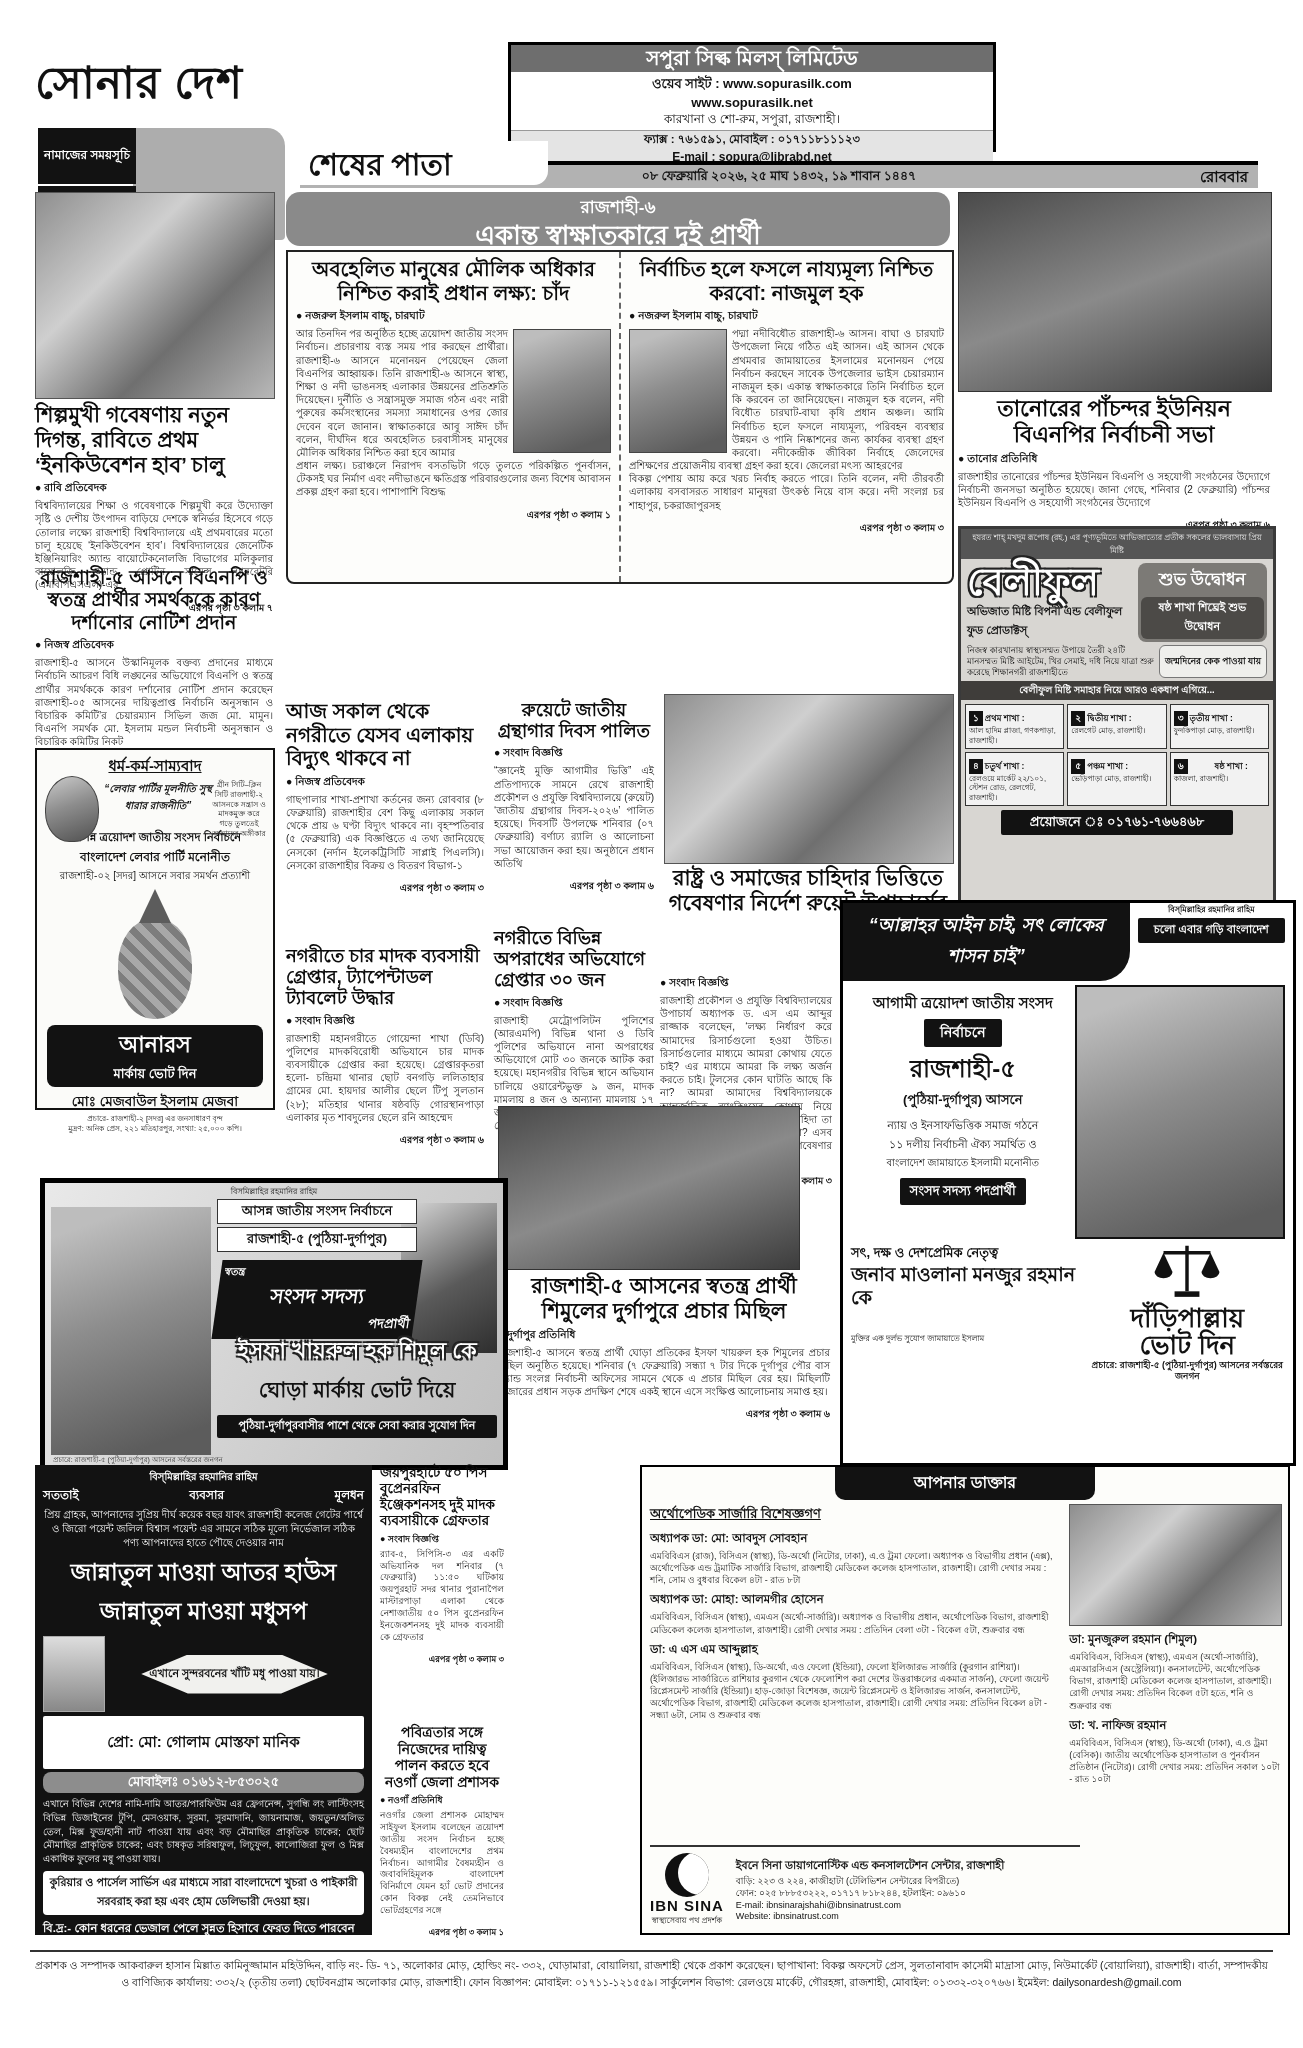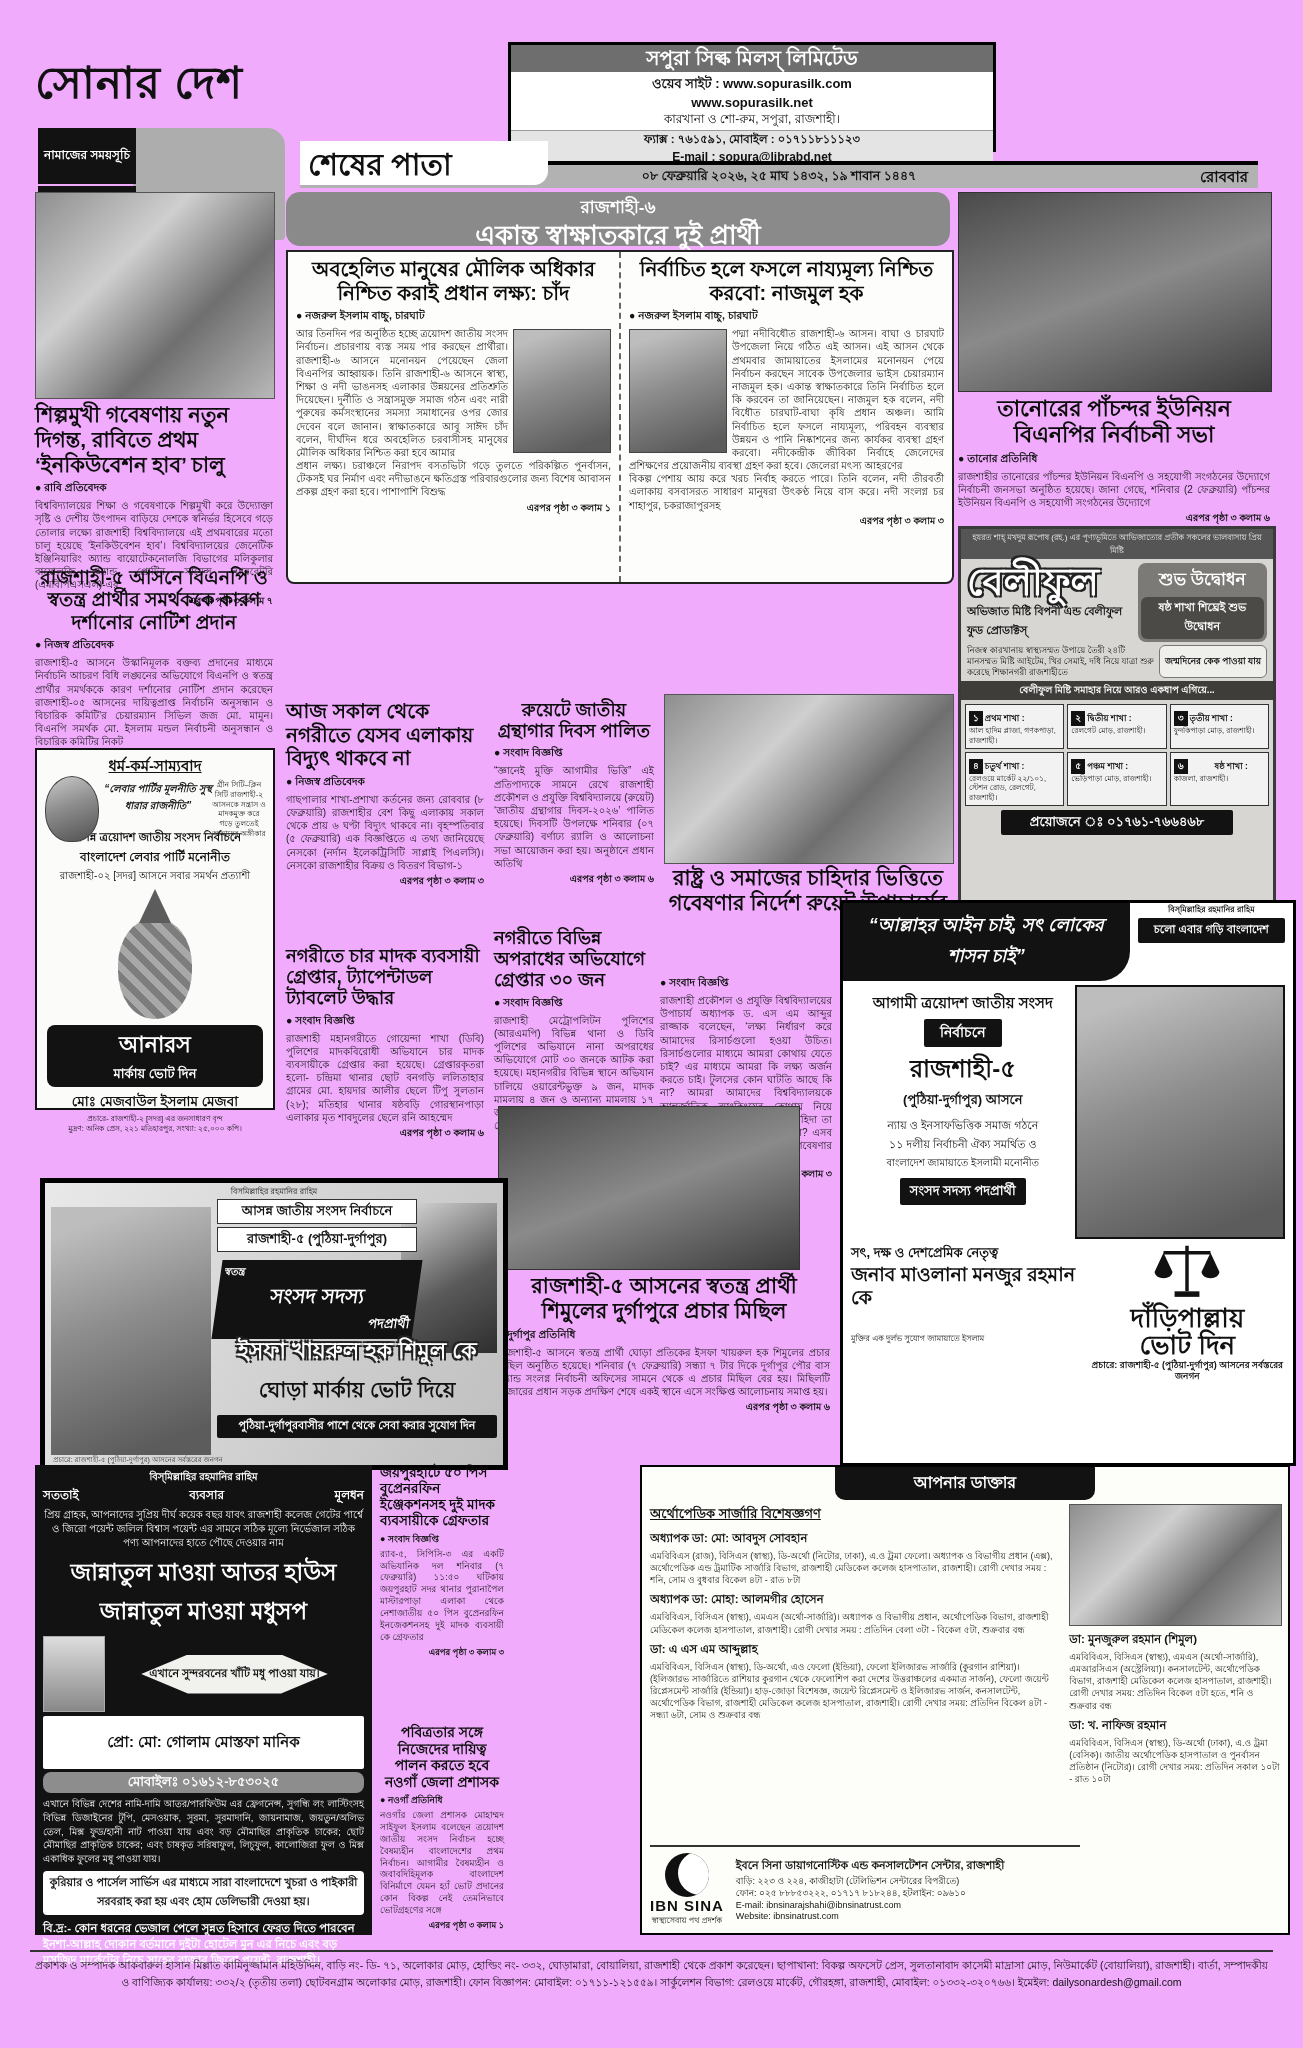--- a/index.html
+++ b/index.html
@@ -1,24 +1,24 @@
 <!DOCTYPE html>
 <html><head>
 <meta charset="utf-8">
 <style>
   html,body{margin:0;padding:0;background:#e9e8e4;}
-  .page{position:relative;width:1303px;height:2048px;background:#f0abfc;
+  .page{position:relative;width:1303px;height:2048px;background:#ffffff;
         font-family:"Liberation Sans","DejaVu Sans",sans-serif;color:#111;overflow:hidden;}
   .abs{position:absolute;}
   .photo{background:linear-gradient(135deg,#8e8e8e 0%,#cfcfcf 35%,#6f6f6f 65%,#b8b8b8 100%);border:1px solid #555;}
   .photo-dark{background:linear-gradient(160deg,#4a4a4a,#8a8a8a 50%,#3c3c3c);border:1px solid #333;}
   .headline{font-weight:bold;line-height:1.18;color:#0c0c0c;}
   .byline{font-weight:bold;font-size:10.5px;margin:3px 0 2px 0;}
   .bodytext{font-size:10px;line-height:1.32;text-align:justify;color:#1c1c1c;}
-  .cont{font-size:9.5px;font-weight:bold;text-align:right;margin-top:2px;}
+  .cont{font-size:9.5px;font-weight:bold;text-align:right;margin-top:9px;}
   .ctr{text-align:center;}
   .whitebar{background:#fff;color:#111;}
   .blackbox{background:#121212;color:#fff;}
   .graybar{background:#b3b3b3;}
   .pill{border-radius:2px;}
   .portrait{background:linear-gradient(160deg,#bdbdbd 10%,#8d8d8d 45%,#5c5c5c 90%);border:1px solid #444;}
   .hr-dashed{border-left:2px dashed #666;}
   .small{font-size:9px;line-height:1.3;}
   .crescent{width:44px;height:44px;border-radius:50%;background:#101010;position:relative;overflow:hidden;}
   .crescent::after{content:"";position:absolute;left:13px;top:-2px;width:44px;height:44px;border-radius:50%;background:#fff;}
@@ -242,21 +242,21 @@
         <div class="blackbox pill" style="display:inline-block;font-size:14px;font-weight:bold;padding:2px 16px;margin:3px 0;">নির্বাচনে</div>
         <div style="font-size:24px;font-weight:900;">রাজশাহী-৫</div>
         <div style="font-size:13px;font-weight:bold;">(পুঠিয়া-দুর্গাপুর) আসনে</div>
         <div style="font-size:11px;margin-top:6px;">ন্যায় ও ইনসাফভিত্তিক সমাজ গঠনে</div>
         <div style="font-size:11px;">১১ দলীয় নির্বাচনী ঐক্য সমর্থিত ও</div>
         <div style="font-size:10px;">বাংলাদেশ জামায়াতে ইসলামী মনোনীত</div>
         <div class="blackbox pill" style="display:inline-block;font-size:13px;font-weight:bold;padding:3px 10px;margin-top:6px;">সংসদ সদস্য পদপ্রার্থী</div>
       </div>
       <div class="portrait" style="width:48%;height:250px;border:2px solid #111;"></div>
     </div>
-    <div style="display:flex;padding:0 8px;justify-content:flex-end;">
+    <div style="display:flex;padding:0 8px;">
       <div style="width:55%;">
         <div style="font-size:13px;font-weight:bold;">সৎ, দক্ষ ও দেশপ্রেমিক নেতৃত্ব</div>
         <div style="font-size:19px;font-weight:900;line-height:1.2;">জনাব মাওলানা মনজুর রহমান কে</div>
         <div class="small" style="font-size:8px;margin-top:24px;">মুক্তির এক দুর্লভ সুযোগ জামায়াতে ইসলাম</div>
       </div>
       <div style="width:45%;text-align:center;">
         <svg width="70" height="58" viewBox="0 0 100 84">
           <path d="M50 4 v66 M16 14 h68" stroke="#111" stroke-width="5" fill="none"></path>
           <path d="M16 14 l-13 28 a13 9 0 0 0 26 0 z" fill="#111"></path>
           <path d="M84 14 l-13 28 a13 9 0 0 0 26 0 z" fill="#111"></path>

